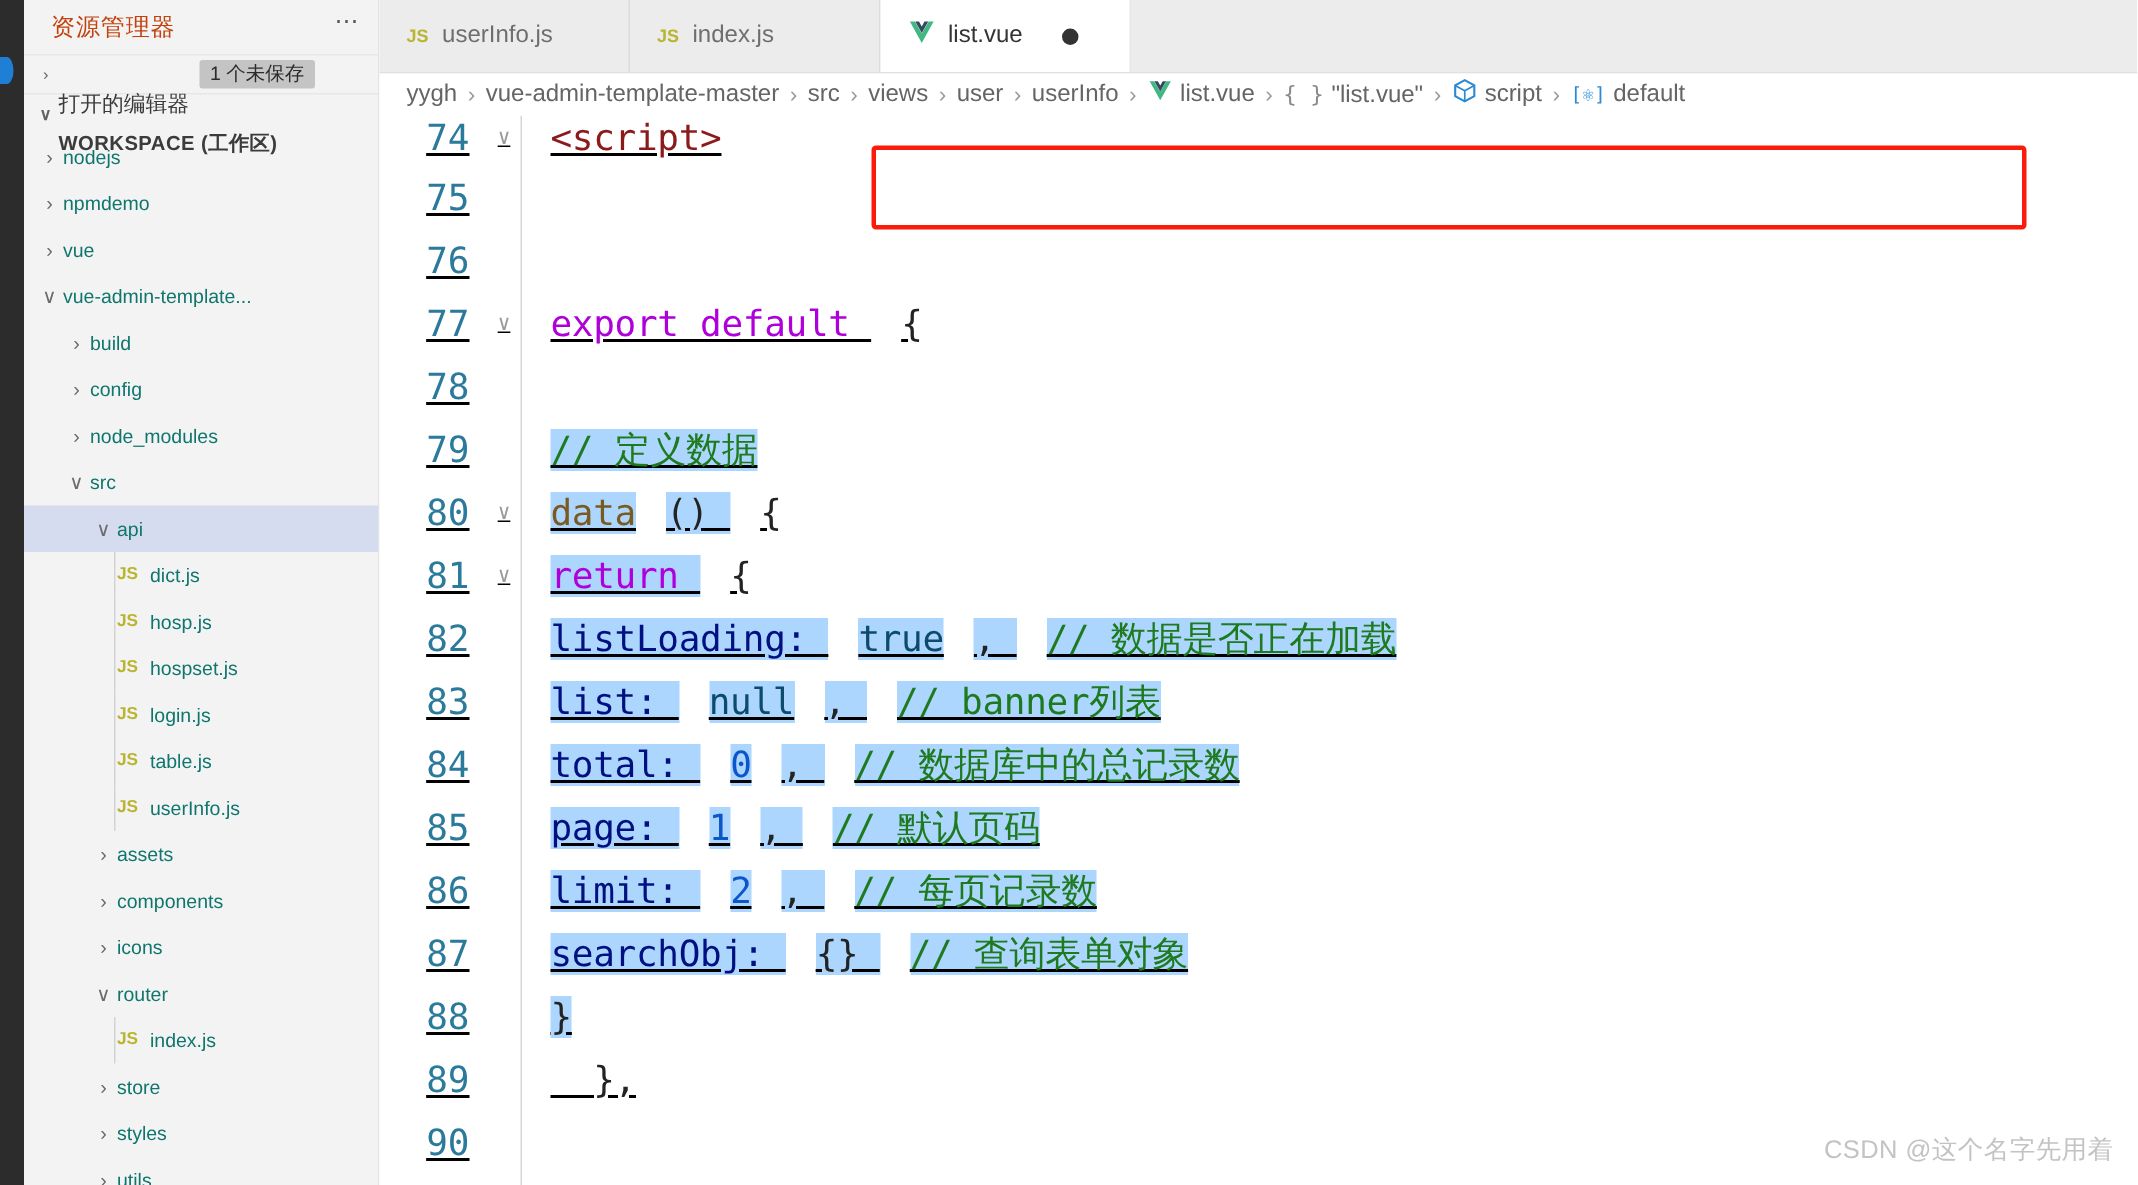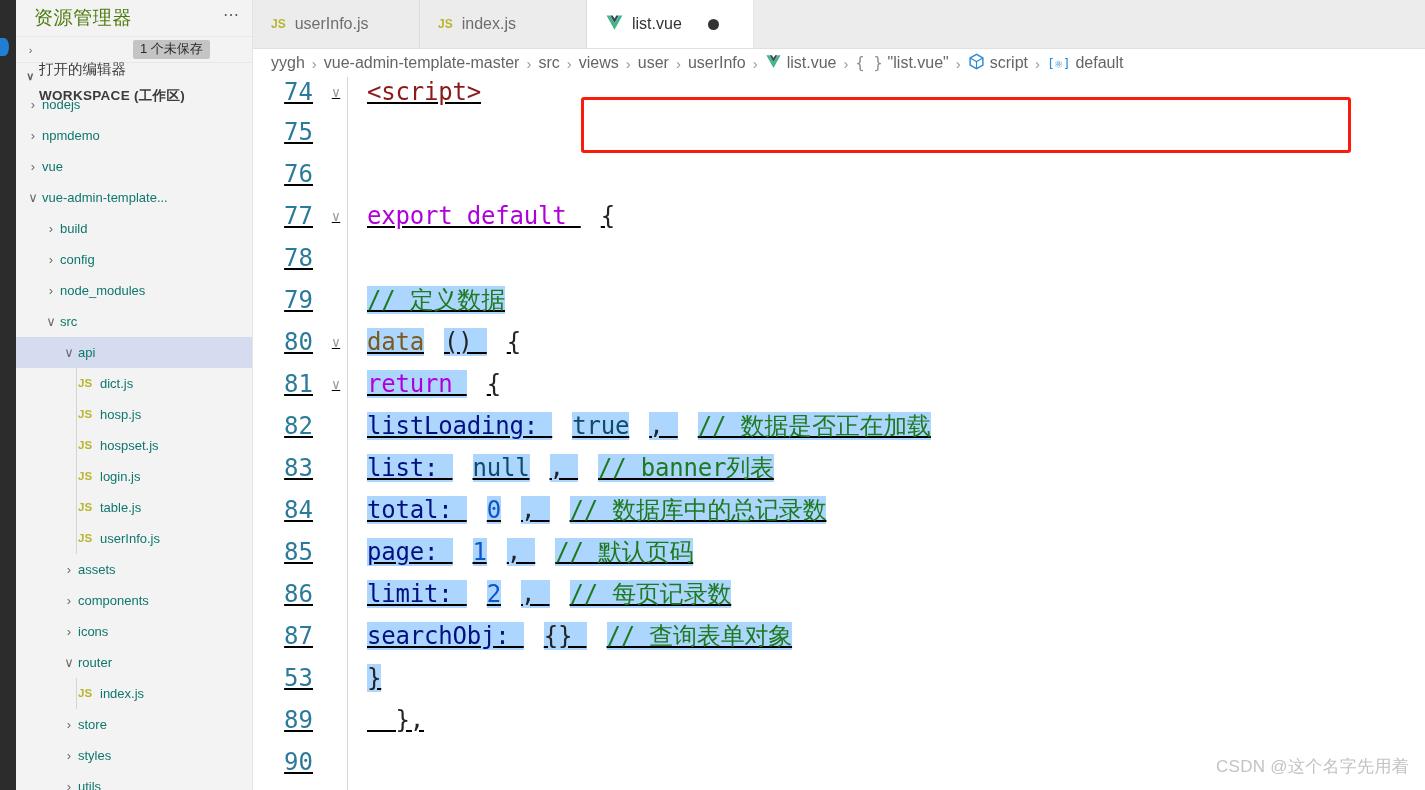--- a/index.html
+++ b/index.html
@@ -46,22 +46,22 @@
   }
   .sidebar-header {
     height: 36px;
     display: flex;
     align-items: center;
     padding: 0 12px 0 18px;
     justify-content: space-between;
     background: #f3f3f3;
   }
   .sidebar-title {
-    font-size: 19px;
-    color: #4d7c0f;
+    font-size: 16px;
+    color: #c2410c;
     letter-spacing: 0.6px;
   }
   .more-icon {
     font-size: 16px;
     color: #5a5a5a;
     letter-spacing: 1px;
     line-height: 10px;
     padding-bottom: 6px;
     cursor: pointer;
   }
@@ -559,21 +559,21 @@
             <div class="ln">86</div>
             <div class="fold"></div>
             <div class="codetext"><span class="tok-prop sel">limit: </span><span class="tok-num sel">2</span><span class="tok-punc sel">, </span><span class="tok-comment sel">// 每页记录数</span></div>
           </div>
           <div class="code-line">
             <div class="ln">87</div>
             <div class="fold"></div>
             <div class="codetext"><span class="tok-prop sel">searchObj: </span><span class="tok-punc sel">{} </span><span class="tok-comment sel">// 查询表单对象</span></div>
           </div>
           <div class="code-line">
-            <div class="ln">53</div>
+            <div class="ln">88</div>
             <div class="fold"></div>
             <div class="codetext"><span class="tok-punc sel">}</span></div>
           </div>
           <div class="code-line">
             <div class="ln">89</div>
             <div class="fold"></div>
             <div class="codetext"><span class="tok-punc">  },</span></div>
           </div>
           <div class="code-line">
             <div class="ln">90</div>

